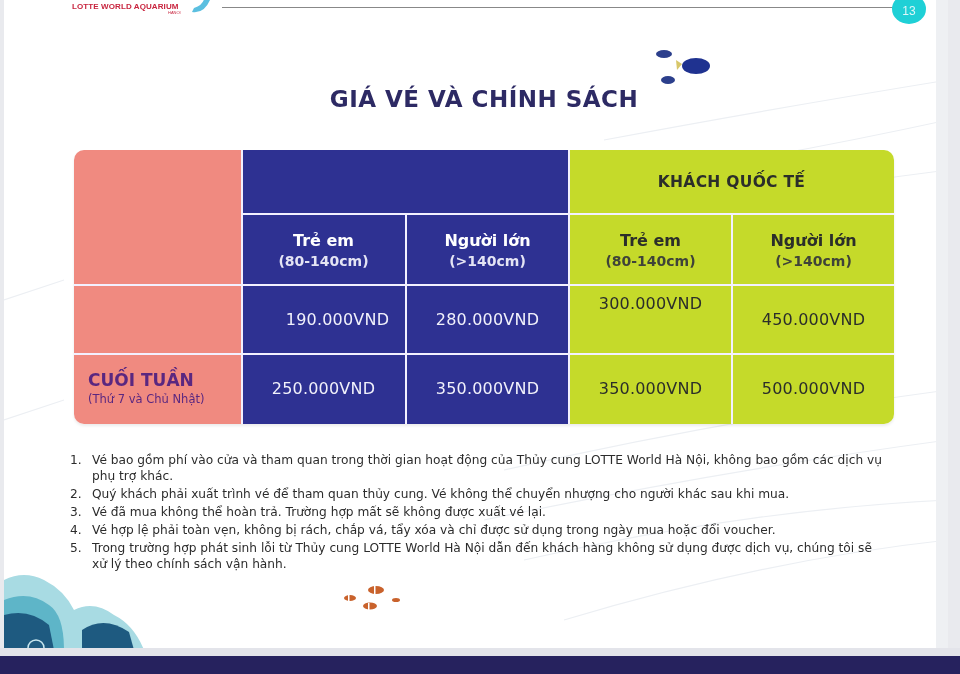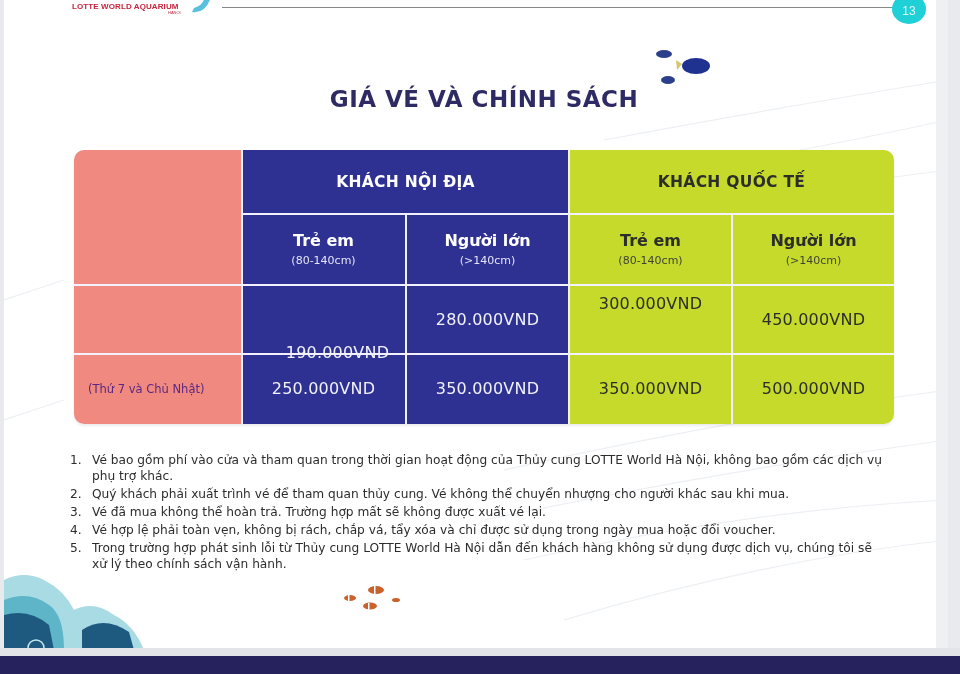--- a/index.html
+++ b/index.html
@@ -58,21 +58,21 @@
     font-weight: bold; font-size: 15.5px; letter-spacing: 0.3px;
   }
   .grp-head.dom { left: 168px; width: 327px; color: #ffffff; }
   .grp-head.intl { left: 495px; width: 325px; color: #2b2e2a; }
 
   .sub-head {
     position: absolute; top: 66px; height: 68px; display: flex; flex-direction: column;
     align-items: center; justify-content: center; text-align: center;
   }
   .sub-head .main { font-weight: bold; font-size: 16px; line-height: 20px; }
-  .sub-head .note { font-size: 11px; line-height: 16px; margin-top: 2px; }
+  .sub-head .note { font-size: 14px; line-height: 16px; margin-top: 2px; font-weight: bold; }
   .dom-txt { color: #ffffff; }
   .dom-txt .note { color: #e4e4f4; }
   .intl-txt { color: #2b2e2a; }
   .intl-txt .note { color: #3f4339; }
 
   .row-label {
     position: absolute; left: 14px; width: 154px; display: flex; flex-direction: column; justify-content: center;
   }
   .row-label .main { font-weight: bold; font-size: 17px; color: #5a2780; line-height: 21px; white-space: nowrap; }
   .row-label .note { font-size: 11.5px; color: #5a2780; line-height: 16px; white-space: nowrap; }
@@ -185,46 +185,46 @@
     <div class="col-intl"></div>
 
     <div class="hline" style="left:168px; top:63px; width:652px;"></div>
     <div class="hline" style="left:0; top:134px; width:820px;"></div>
     <div class="hline" style="left:0; top:203px; width:820px;"></div>
     <div class="vline" style="left:167px; top:0; height:274px;"></div>
     <div class="vline" style="left:331px; top:64px; height:210px;"></div>
     <div class="vline" style="left:494px; top:0; height:274px;"></div>
     <div class="vline" style="left:657px; top:64px; height:210px;"></div>
 
-    <div class="grp-head dom">KHÁCH NỘI ĐỊA</div>
     <div class="grp-head intl">KHÁCH QUỐC TẾ</div>
 
     <div class="sub-head dom-txt" style="left:168px; width:163px;">
       <span class="main">Trẻ em</span>
       <span class="note">(80-140cm)</span>
     </div>
     <div class="sub-head dom-txt" style="left:333px; width:161px;">
       <span class="main">Người lớn</span>
       <span class="note">(&gt;140cm)</span>
     </div>
     <div class="sub-head intl-txt" style="left:496px; width:161px;">
       <span class="main">Trẻ em</span>
       <span class="note">(80-140cm)</span>
     </div>
     <div class="sub-head intl-txt" style="left:659px; width:161px;">
       <span class="main">Người lớn</span>
       <span class="note">(&gt;140cm)</span>
     </div>
 
-    <div class="price dom" style="left:168px; width:191px; top:136px;margin-top:33px;">190.000VND</div>
+    <div class="price dom" style="left:168px; width:191px; top:136px;">190.000VND</div>
     <div class="price dom" style="left:333px; width:161px; top:136px;">280.000VND</div>
     <div class="price intl" style="left:496px; width:161px; top:120px;">300.000VND</div>
     <div class="price intl" style="left:659px; width:161px; top:136px;">450.000VND</div>
 
     <div class="row-label" style="top:205px; height:67px;">
+      <span class="main">CUỐI TUẦN</span>
       <span class="note">(Thứ 7 và Chủ Nhật)</span>
     </div>
     <div class="price dom" style="left:168px; width:163px; top:205px;">250.000VND</div>
     <div class="price dom" style="left:333px; width:161px; top:205px;">350.000VND</div>
     <div class="price intl" style="left:496px; width:161px; top:205px;">350.000VND</div>
     <div class="price intl" style="left:659px; width:161px; top:205px;">500.000VND</div>
   </div>
 </div>
 
 <div class="bottom-gap"></div>

